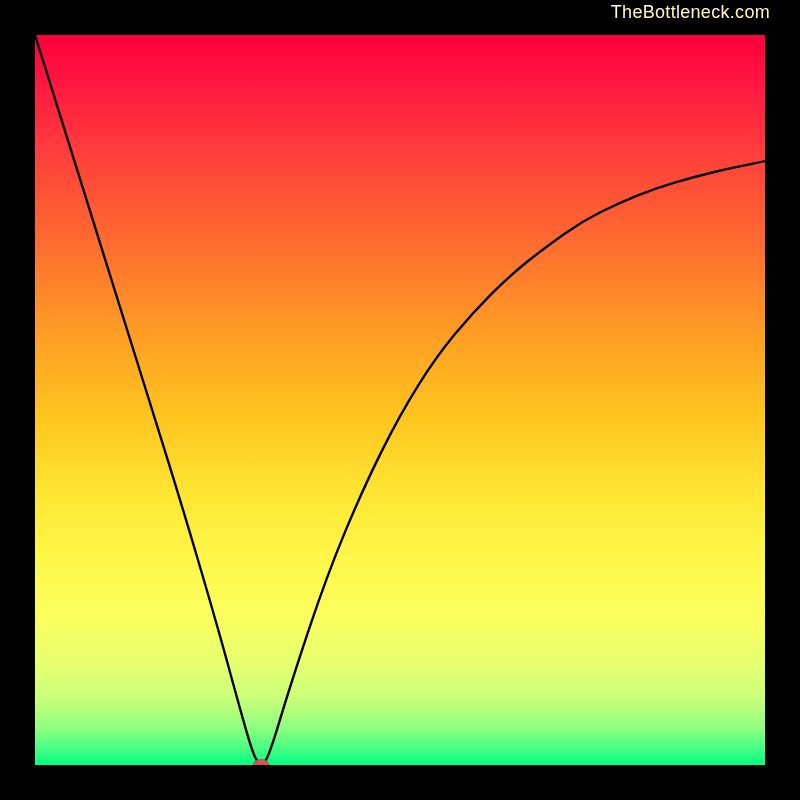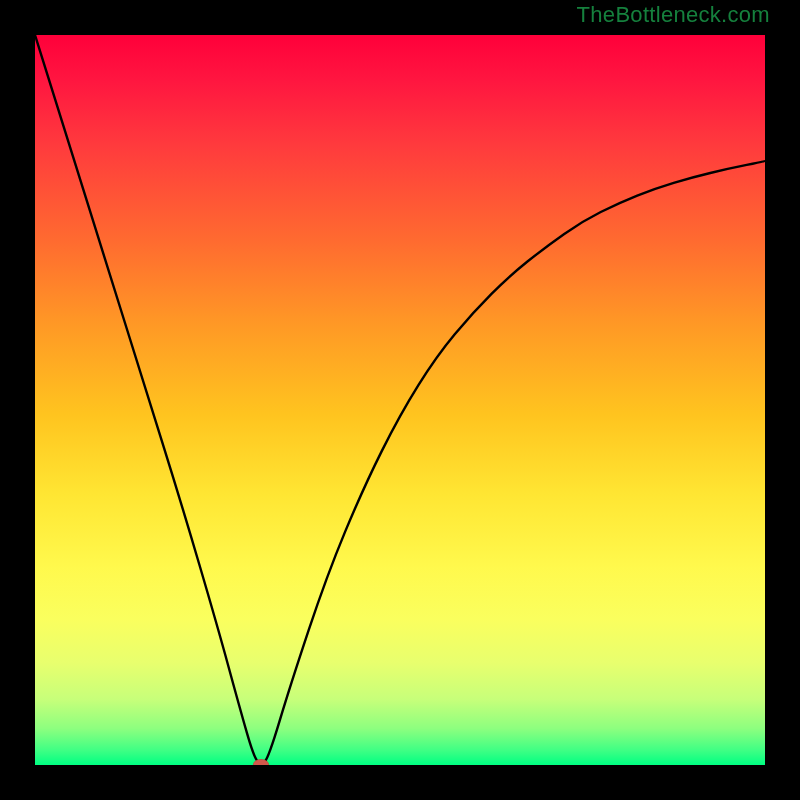--- a/index.html
+++ b/index.html
@@ -64,24 +64,24 @@
     border-radius: 50% / 50%;
     background: #d1584b;
     transform: translate(-50%, -50%);
     box-shadow: 0 0 0 0.5px rgba(0,0,0,0.15) inset;
   }
   .watermark {
     position: absolute;
     top: 2px;
     right: 30px;
     font-family: Arial, Helvetica, sans-serif;
-    font-size: 22px;
+    font-size: 18px;
     font-weight: 400;
     letter-spacing: 0.3px;
-    color: #15803d;
+    color: #fef9c3;
   }
 </style>
 </head>
 <body>
 
 <div class="frame">
 
   <div class="watermark">TheBottleneck.com</div>
 
   <div class="plot-area">

